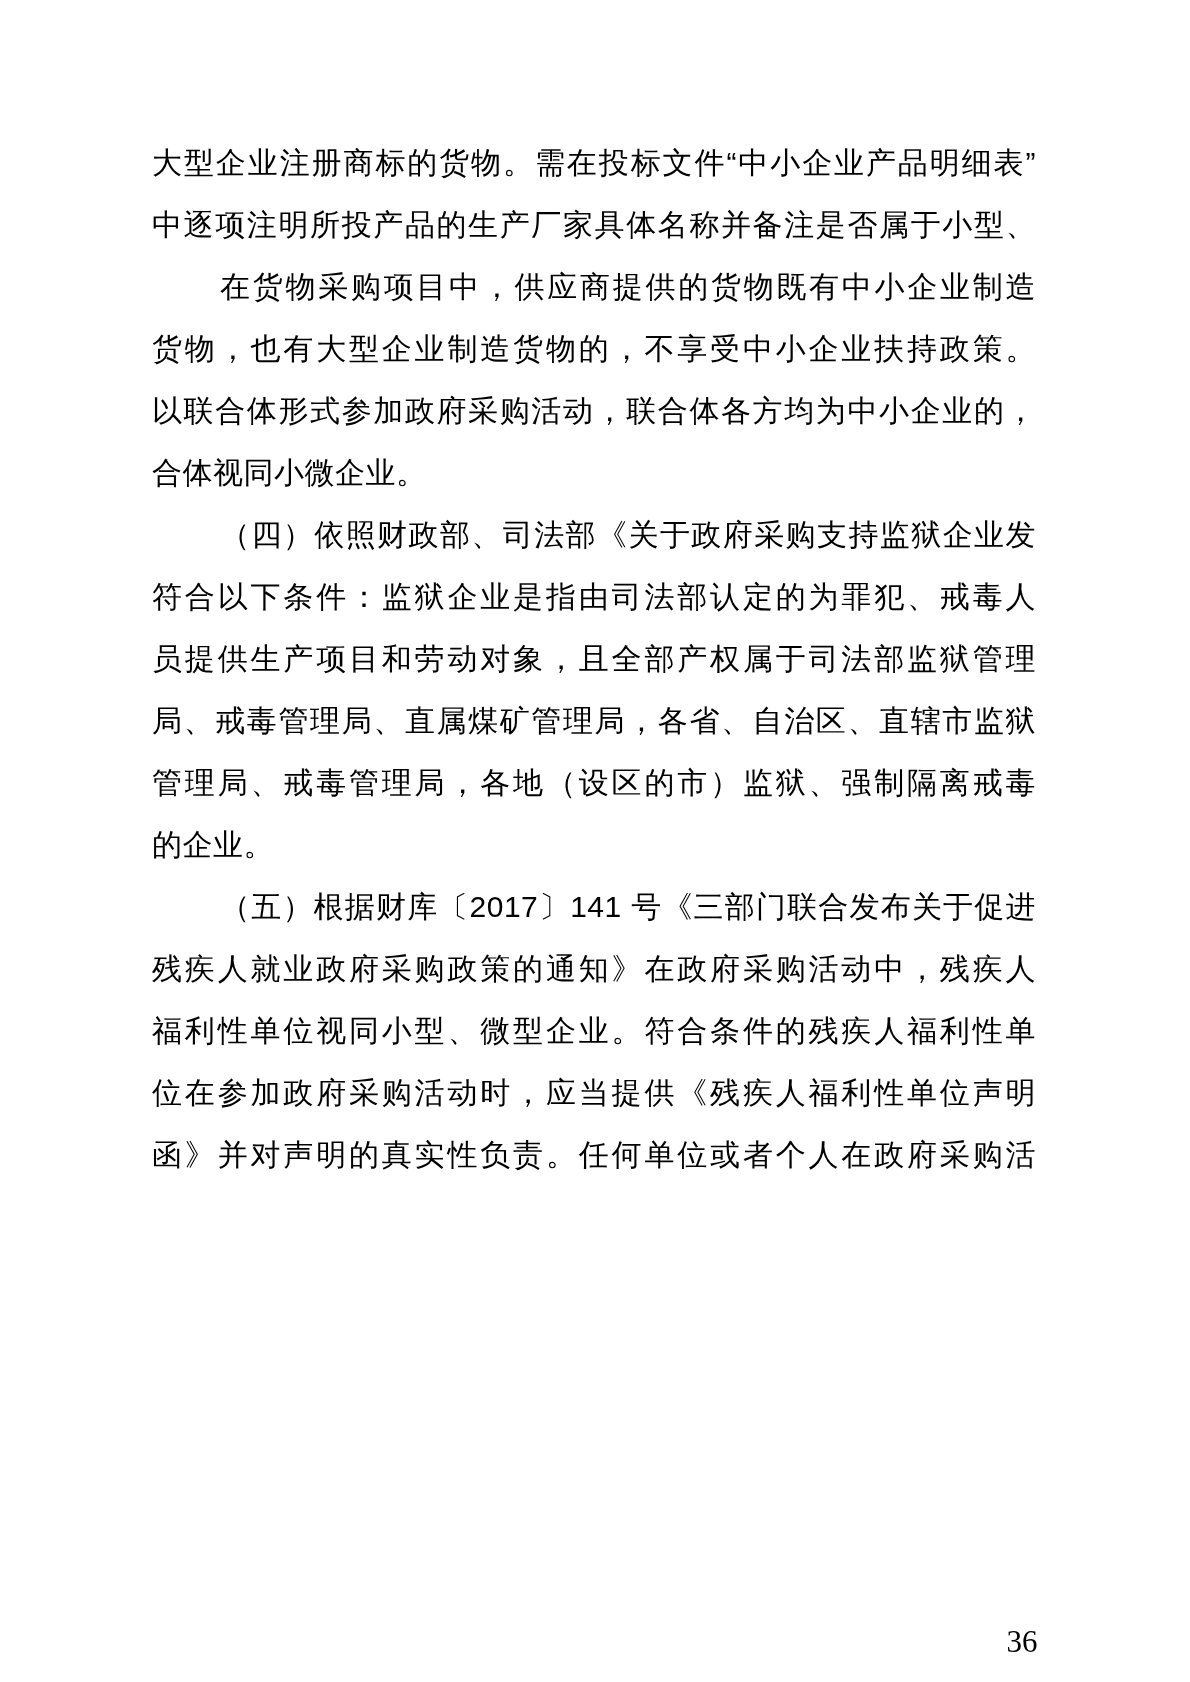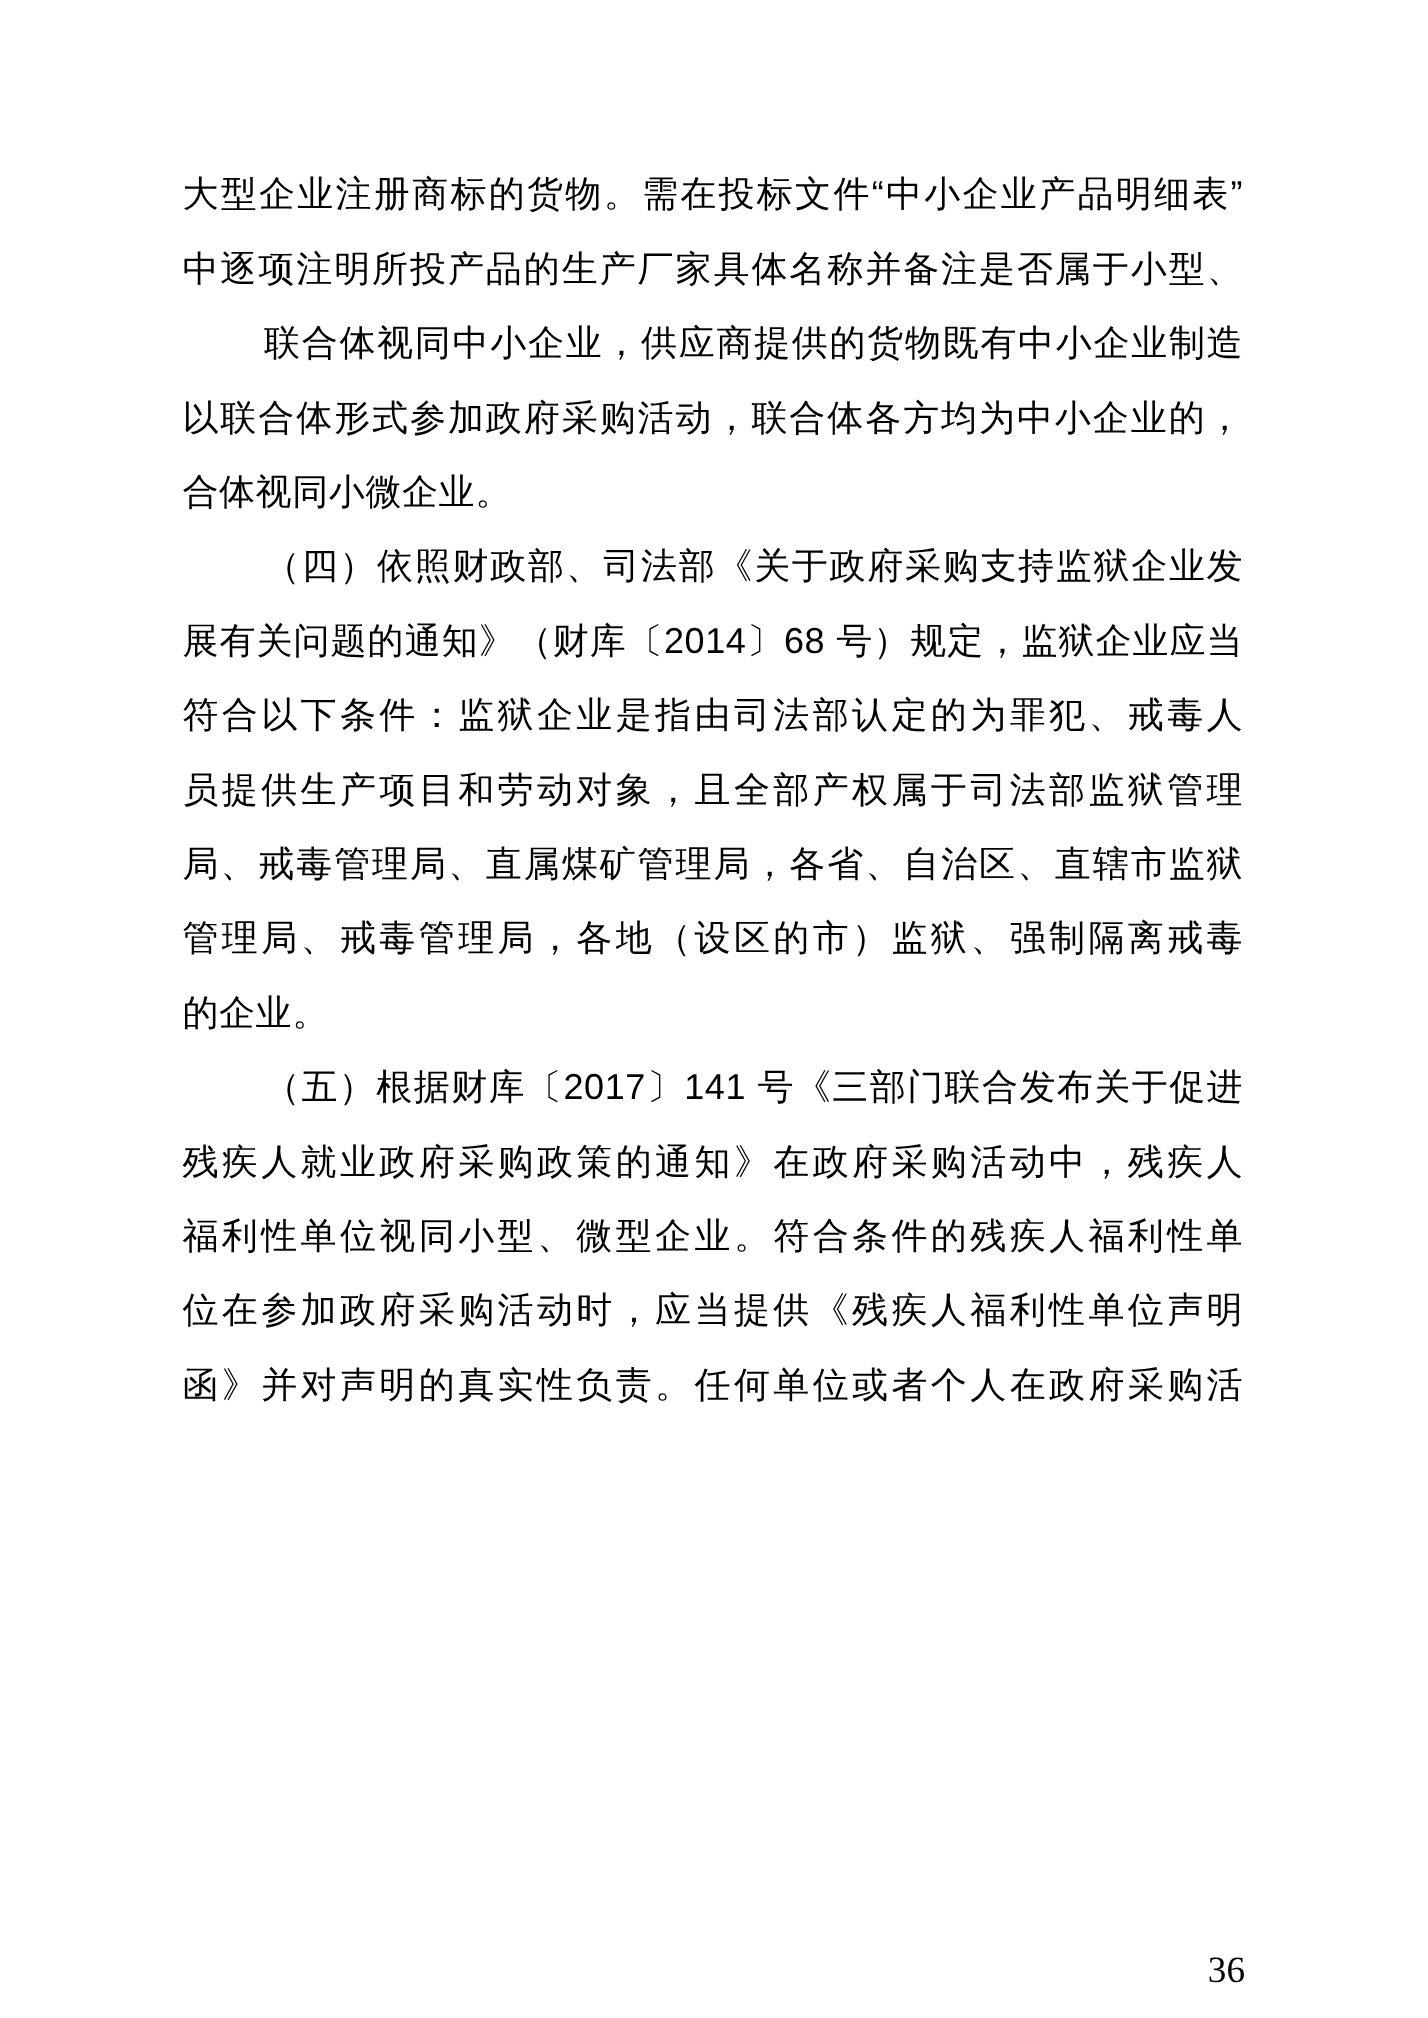--- a/index.html
+++ b/index.html
@@ -62,25 +62,25 @@
   }
 </style>
 </head>
 <body>
 
 <div class="sheet">
 
   <div class="text-block">
     <div class="line">大型企业注册商标的货物。需在投标文件“中小企业产品明细表”</div>
     <div class="line">中逐项注明所投产品的生产厂家具体名称并备注是否属于小型、</div>
-    <div class="line indent">联合体视同中小企业，供应商提供的货物既有中小企业制造</div>
+    <div class="line indent">在货物采购项目中，供应商提供的货物既有中小企业制造</div>
+    <div class="line">货物，也有大型企业制造货物的，不享受中小企业扶持政策。</div>
     <div class="line">以联合体形式参加政府采购活动，联合体各方均为中小企业的，</div>
     <div class="line end">合体视同小微企业。</div>
     <div class="line indent">（四）依照财政部、司法部《关于政府采购支持监狱企业发</div>
-    <div class="line">展有关问题的通知》（财库〔2014〕68 号）规定，监狱企业应当</div>
     <div class="line">符合以下条件：监狱企业是指由司法部认定的为罪犯、戒毒人</div>
     <div class="line">员提供生产项目和劳动对象，且全部产权属于司法部监狱管理</div>
     <div class="line">局、戒毒管理局、直属煤矿管理局，各省、自治区、直辖市监狱</div>
     <div class="line">管理局、戒毒管理局，各地（设区的市）监狱、强制隔离戒毒所、</div>
     <div class="line end">的企业。</div>
     <div class="line indent">（五）根据财库〔2017〕141 号《三部门联合发布关于促进</div>
     <div class="line">残疾人就业政府采购政策的通知》在政府采购活动中，残疾人</div>
     <div class="line">福利性单位视同小型、微型企业。符合条件的残疾人福利性单</div>
     <div class="line">位在参加政府采购活动时，应当提供《残疾人福利性单位声明</div>
     <div class="line">函》并对声明的真实性负责。任何单位或者个人在政府采购活</div>

